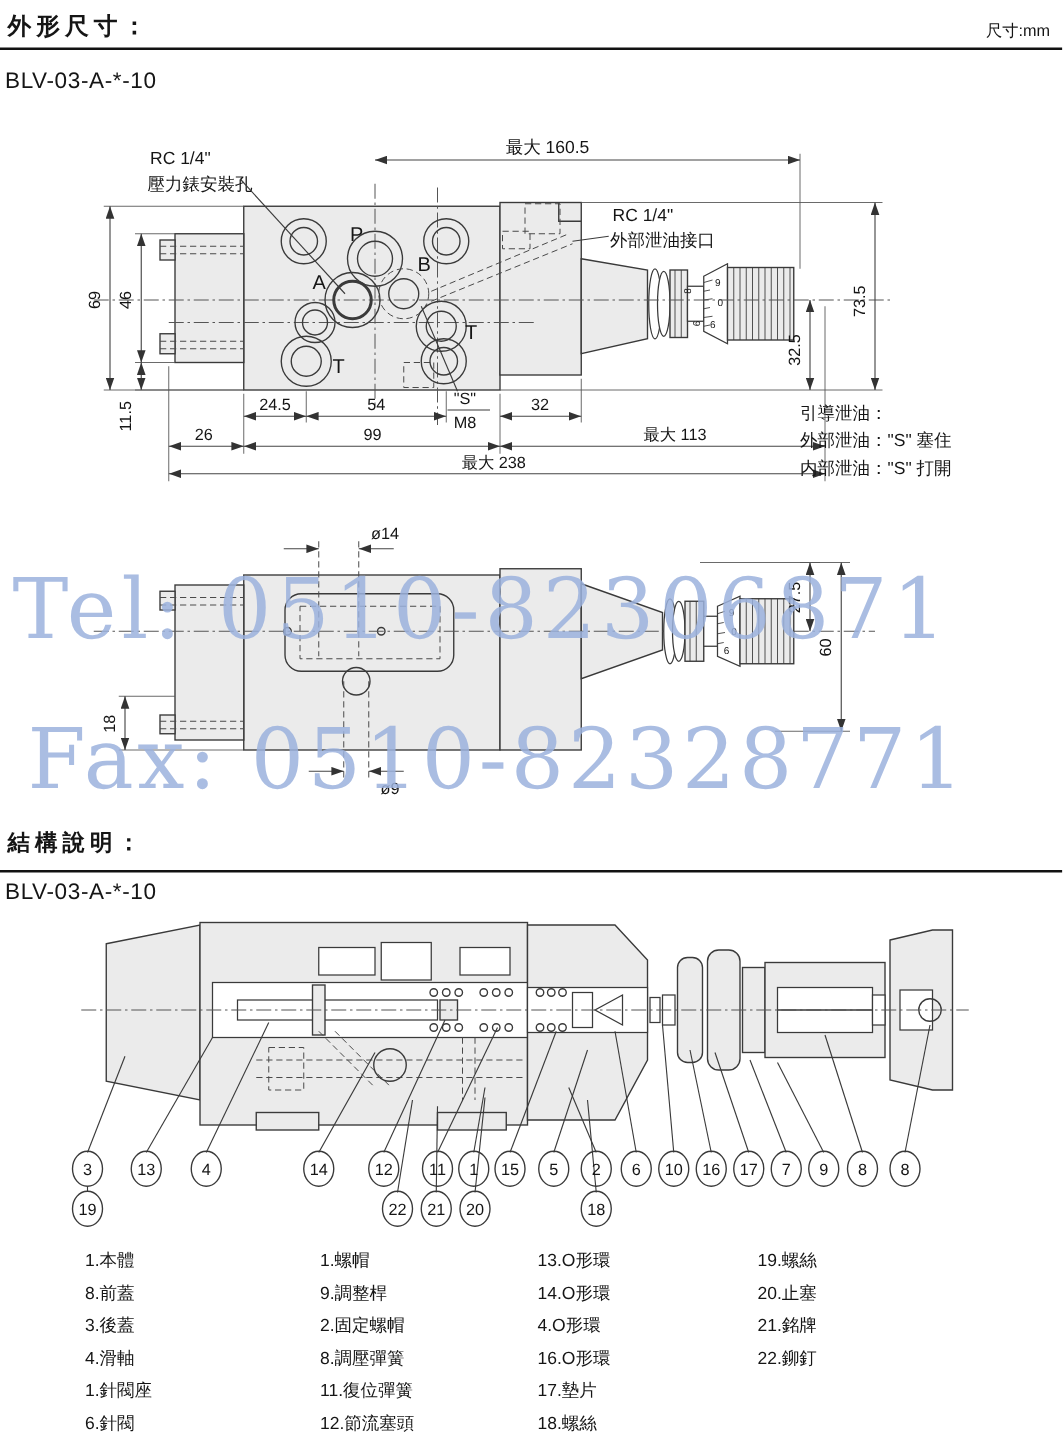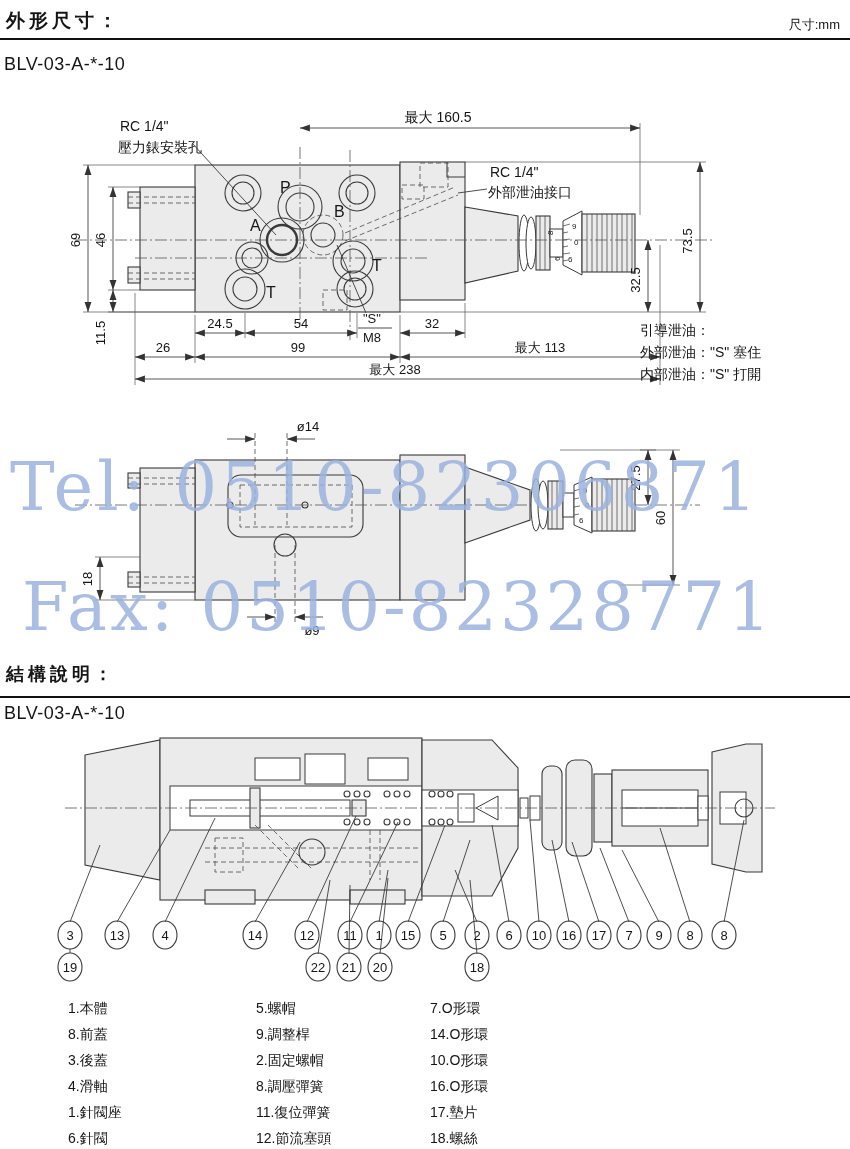--- a/index.html
+++ b/index.html
@@ -497,30 +497,36 @@
 
   <div class="plist pc1">
     <div>1.本體</div>
     <div>8.前蓋</div>
     <div>3.後蓋</div>
     <div>4.滑軸</div>
     <div>1.針閥座</div>
     <div>6.針閥</div>
   </div>
   <div class="plist pc2">
-    <div>5.螺帽</div>
+    <div>1.螺帽</div>
     <div>9.調整桿</div>
     <div>2.固定螺帽</div>
     <div>8.調壓彈簧</div>
     <div>11.復位彈簧</div>
     <div>12.節流塞頭</div>
   </div>
   <div class="plist pc3">
-    <div>7.O形環</div>
+    <div>13.O形環</div>
     <div>14.O形環</div>
-    <div>10.O形環</div>
+    <div>4.O形環</div>
     <div>16.O形環</div>
     <div>17.墊片</div>
     <div>18.螺絲</div>
   </div>
+  <div class="plist pc4">
+    <div>19.螺絲</div>
+    <div>20.止塞</div>
+    <div>21.銘牌</div>
+    <div>22.鉚釘</div>
+  </div>
 
   <div class="footer">无锡市昌林自动化科技</div>
 </div>
 
 </body></html>

